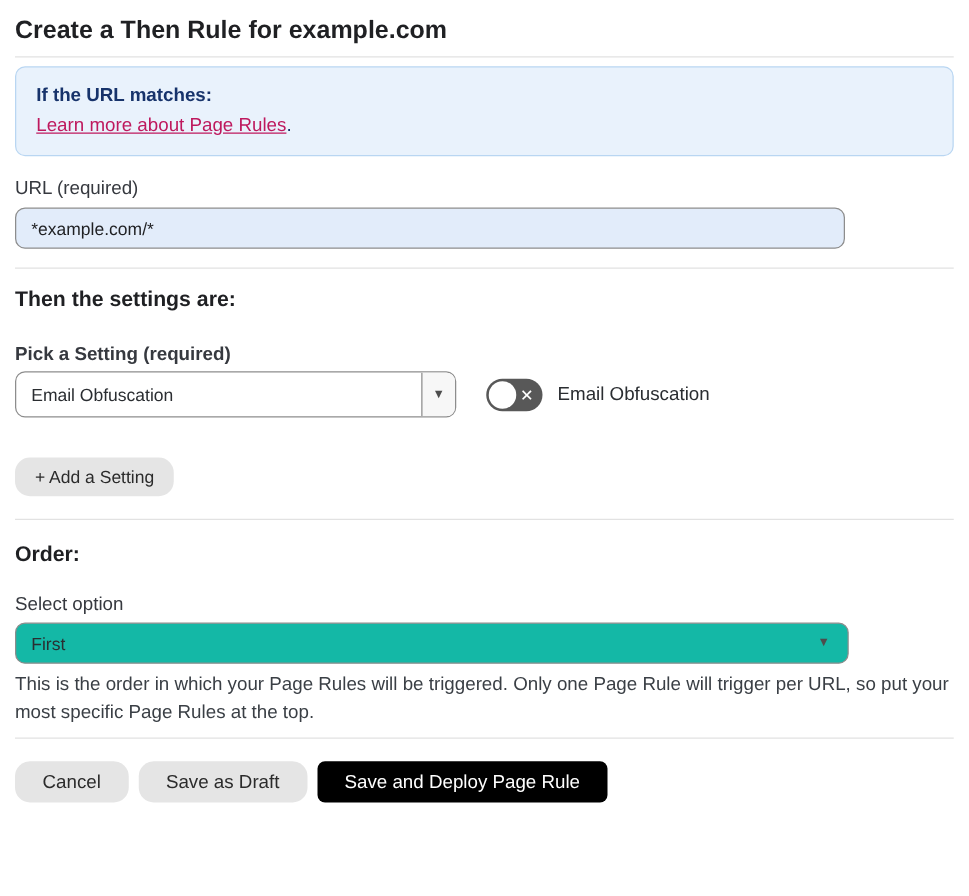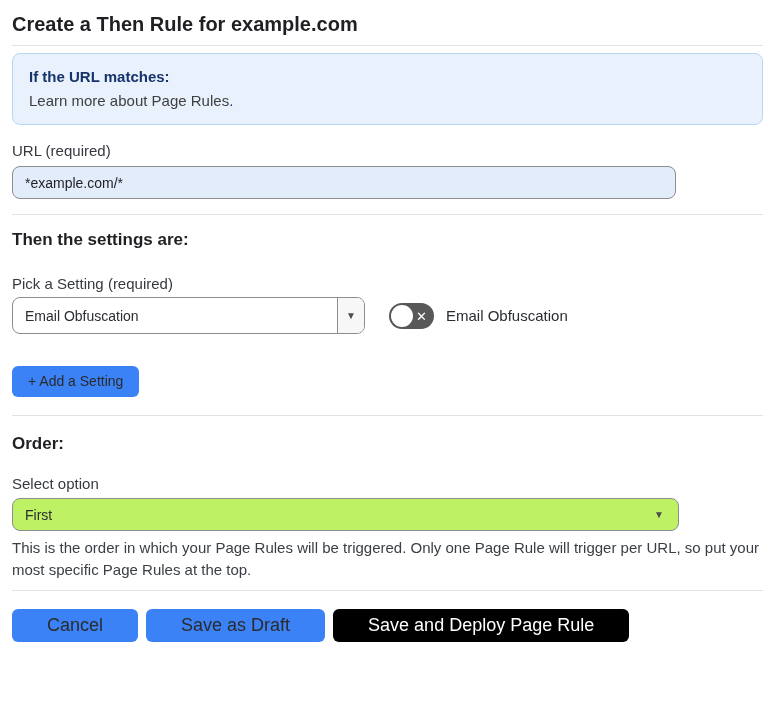--- a/index.html
+++ b/index.html
@@ -29,21 +29,22 @@
     background: #e9f2fc;
     border: 1px solid #b9d6f2;
     border-radius: 8px;
     padding: 11px 16px;
     font-size: 15px;
     line-height: 24px;
     color: #17336b;
   }
   .info-box .info-heading { font-weight: 700; }
   .info-box a.learn-more {
-    color: #404040;
+    color: #be185d;
+    text-decoration: underline;
     cursor: pointer;
   }
 
   .field-label {
     margin-top: 18px;
     font-size: 15px;
     line-height: 16px;
     color: #36393f;
   }
 
@@ -68,21 +69,21 @@
   }
   .divider.after-url { margin-top: 15px; }
 
   h2.section-heading {
     font-size: 17px;
     line-height: 22px;
     font-weight: 700;
     color: #1f2023;
   }
   .settings-heading { margin-top: 14px; }
-  .pick-label { margin-top: 25px; }
+  .pick-label { margin-top: 25px; font-weight: bold; }
 
   .setting-row {
     margin-top: 5px;
     display: flex;
     align-items: center;
   }
   .custom-select {
     width: 353px;
     height: 37px;
     border: 1px solid #8d8d8d;
@@ -144,42 +145,42 @@
     margin-left: 12px;
     font-size: 15px;
     color: #2a2d31;
   }
 
   .btn {
     display: inline-block;
     border: none;
     border-radius: 6px;
     font-family: "Liberation Sans", sans-serif;
-    font-size: 18px;
+    font-size: 15px;
     line-height: 33px;
     height: 33px;
-    padding: 0 35px;
-    cursor: pointer;
-  }
-  .btn-gray { background: #3b82f6; color: #2b2b2b; }
+    padding: 0 22px;
+    cursor: pointer;
+  }
+  .btn-gray { background: #e5e5e5; color: #2b2b2b; border-radius: 12px; }
   .btn-blue { background: #000000; color: #ffffff; }
 
   .add-setting-btn { margin-top: 32px; height: 31px; line-height: 31px; font-size: 14px; padding: 0 16px; }
 
   .divider.after-settings { margin-top: 18px; }
   .order-heading { margin-top: 17px; }
   .order-label { margin-top: 21px; }
 
   .order-select {
     margin-top: 6px;
     width: 667px;
     height: 33px;
     border: 1px solid #8d8d8d;
     border-radius: 8px;
-    background: #bef264;
+    background: #14b8a6;
     display: flex;
     align-items: center;
     justify-content: space-between;
     padding: 0 14px 0 12px;
     font-size: 14px;
     color: #2a2d31;
     cursor: pointer;
   }
   .order-select .caret { font-size: 10px; color: #4d4d4d; }
 

